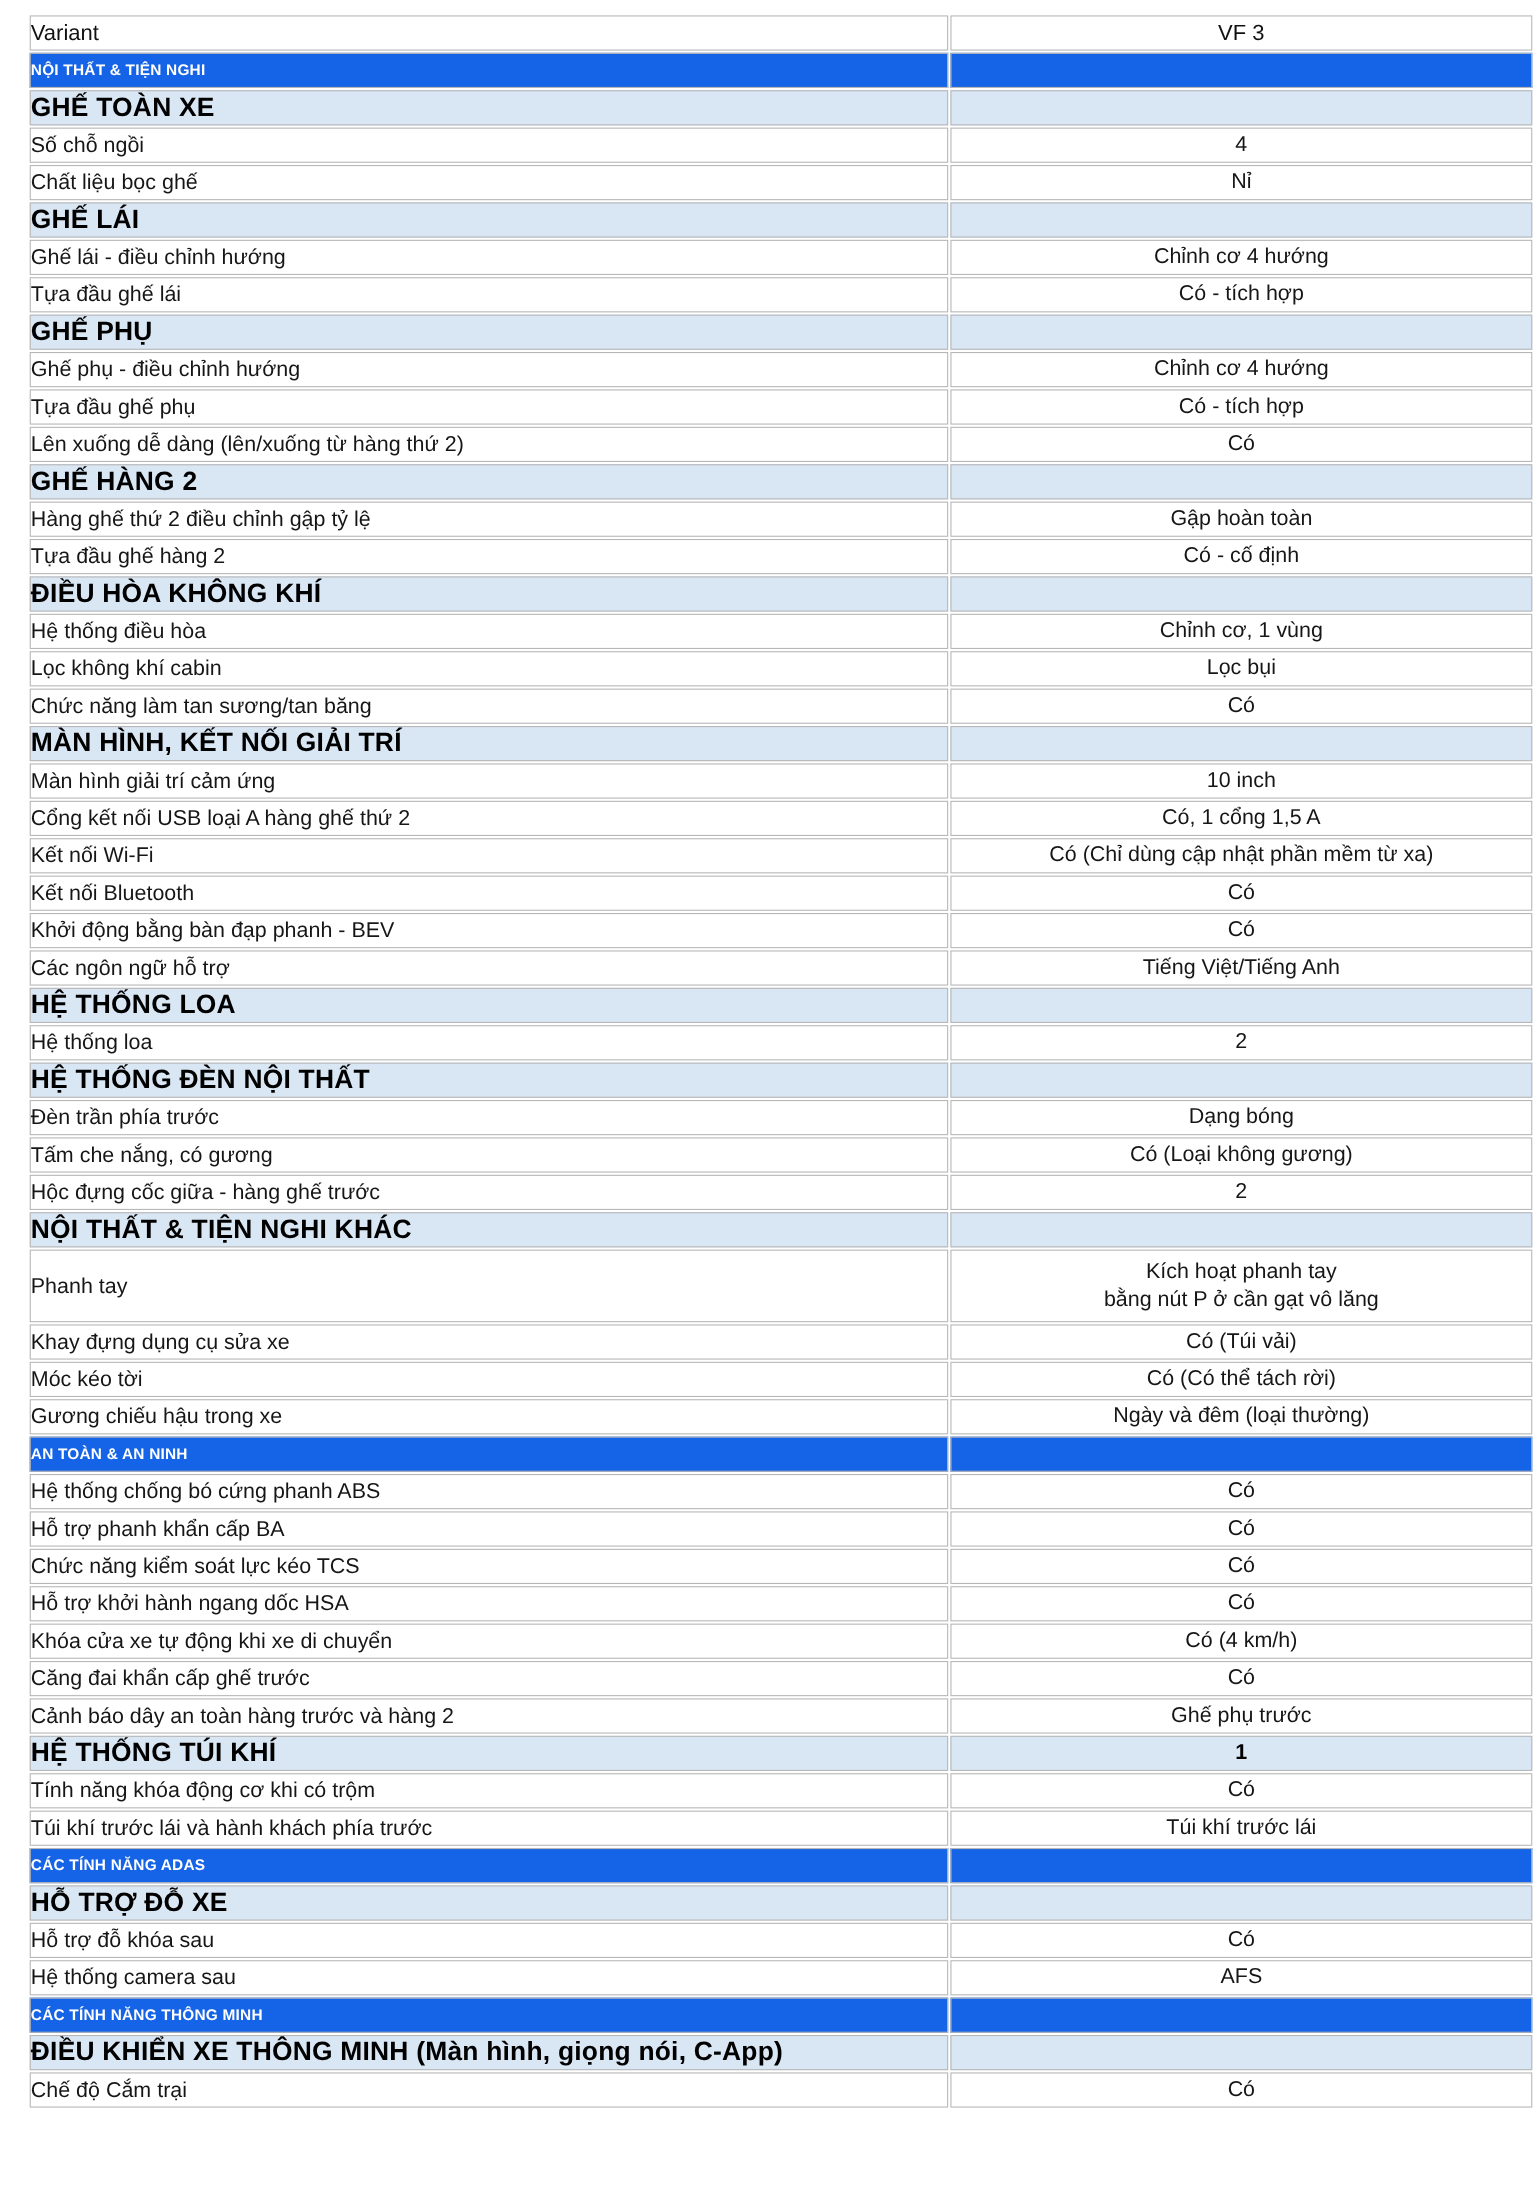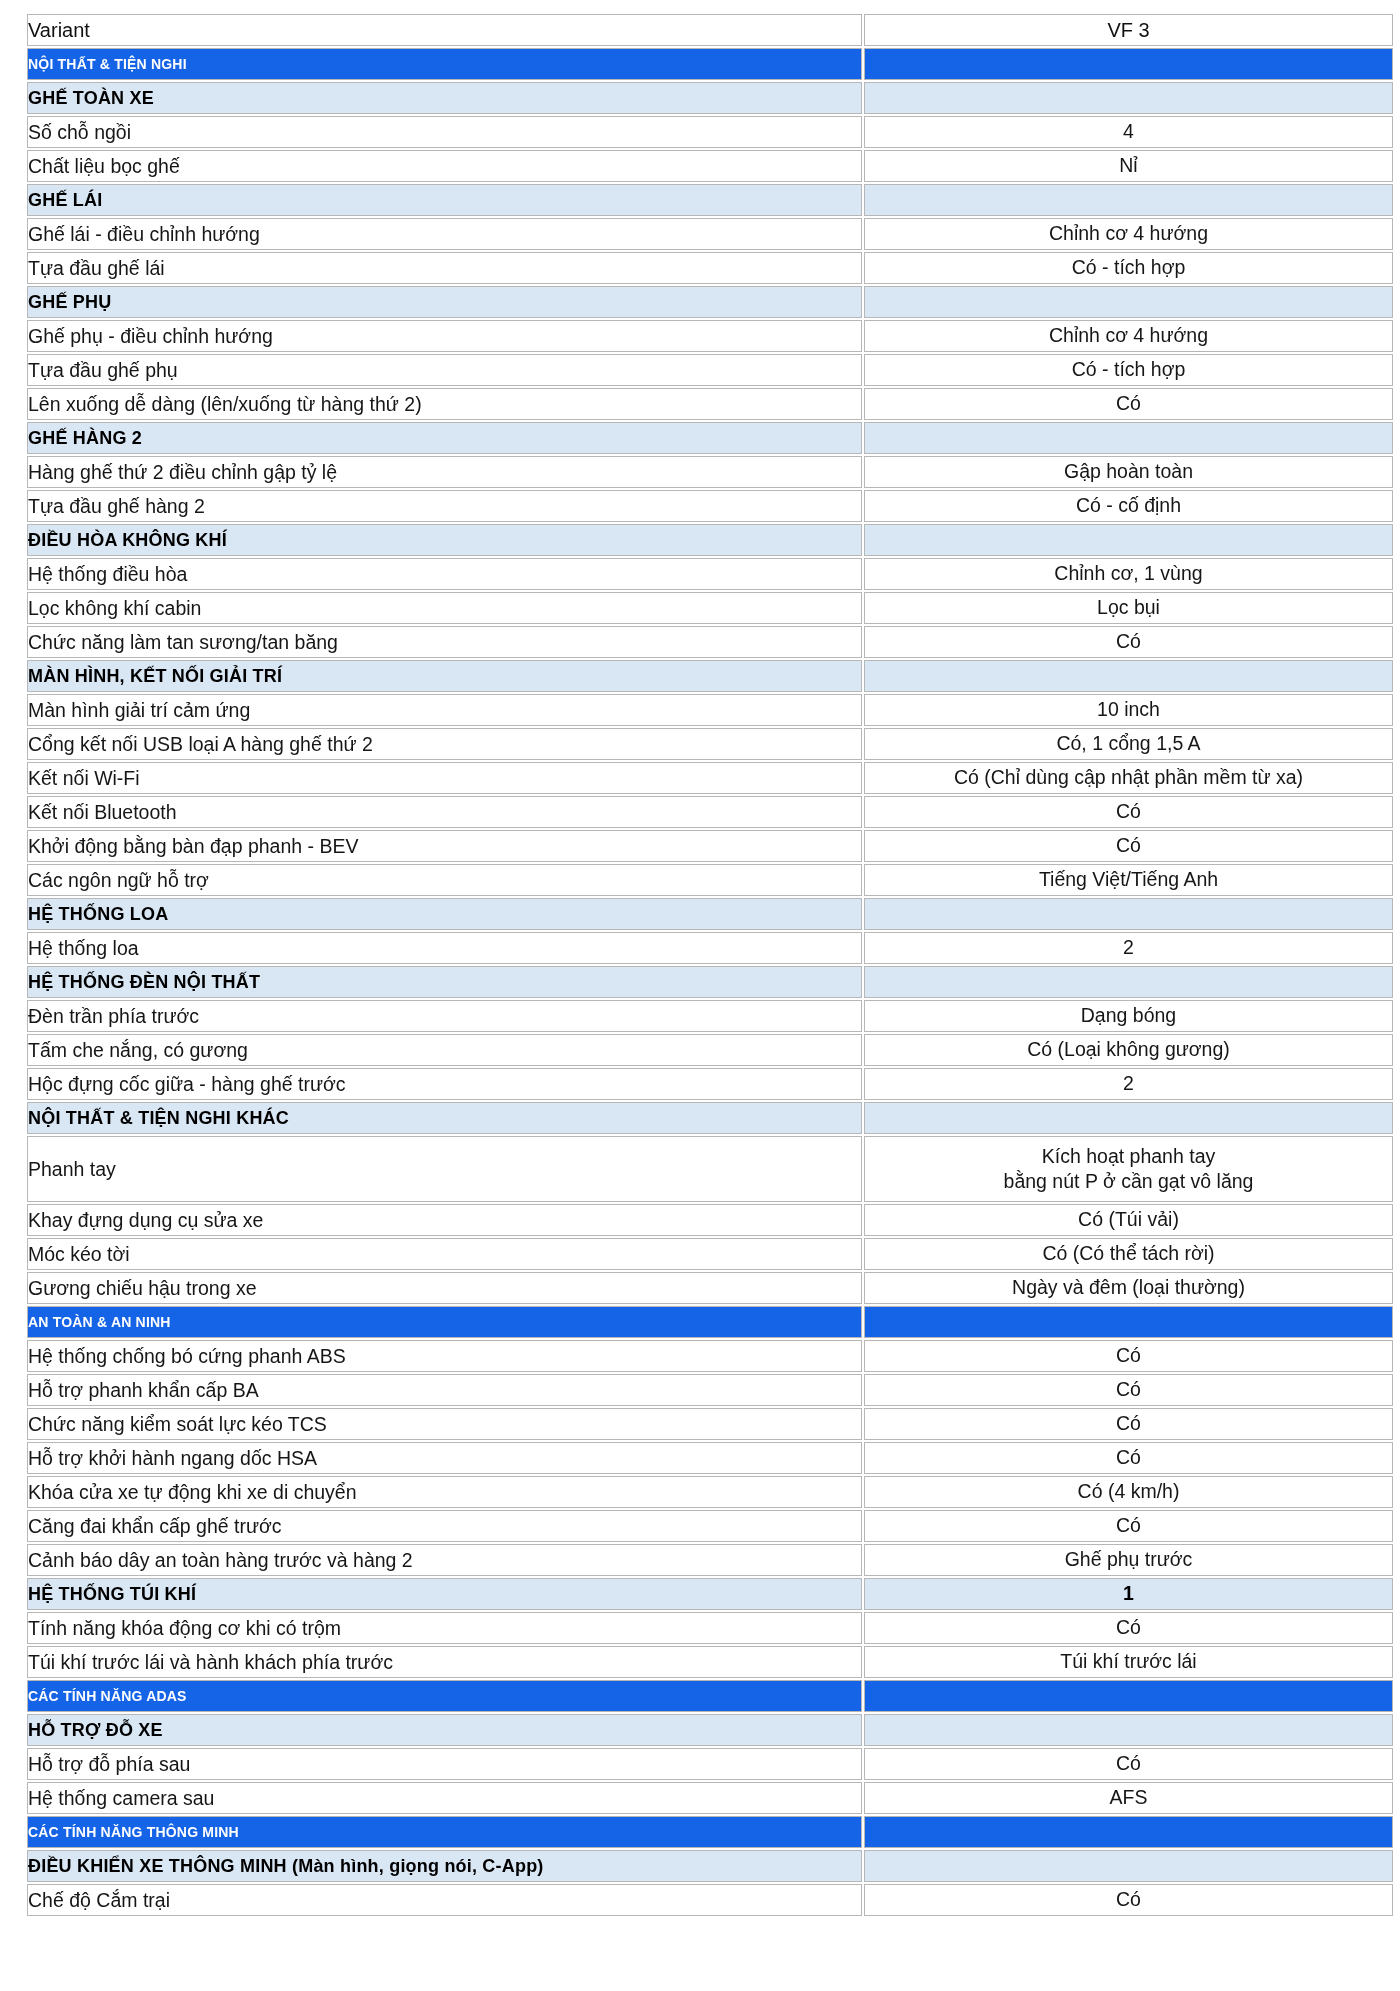--- a/index.html
+++ b/index.html
@@ -60,21 +60,21 @@
     font-weight: bold;
     font-size: 14px;
     letter-spacing: 0.2px;
   }
   .subsection td {
     background: #d9e6f4;
   }
   .subsection .label {
     color: #000000;
     font-weight: bold;
-    font-size: 18px;
+    font-size: 24px;
     letter-spacing: 0.2px;
   }
   .subsection .value {
     color: #000000;
     font-weight: bold;
     font-size: 19.5px;
   }
   tr.tall td {
     height: 66px;
   }
@@ -482,21 +482,21 @@
       <tr class="subsection">
     <td class="label-cell">
       <span class="label">HỖ TRỢ ĐỖ XE</span>
     </td>
     <td class="value-cell">
       <span class="value"></span>
     </td>
   </tr>
       <tr class="item">
     <td class="label-cell">
-      <span class="label">Hỗ trợ đỗ phía sau</span>
+      <span class="label">Hỗ trợ đỗ khóa sau</span>
     </td>
     <td class="value-cell">
       <span class="value">Có</span>
     </td>
   </tr>
       <tr class="item">
     <td class="label-cell">
       <span class="label">Hệ thống camera sau</span>
     </td>
     <td class="value-cell">

